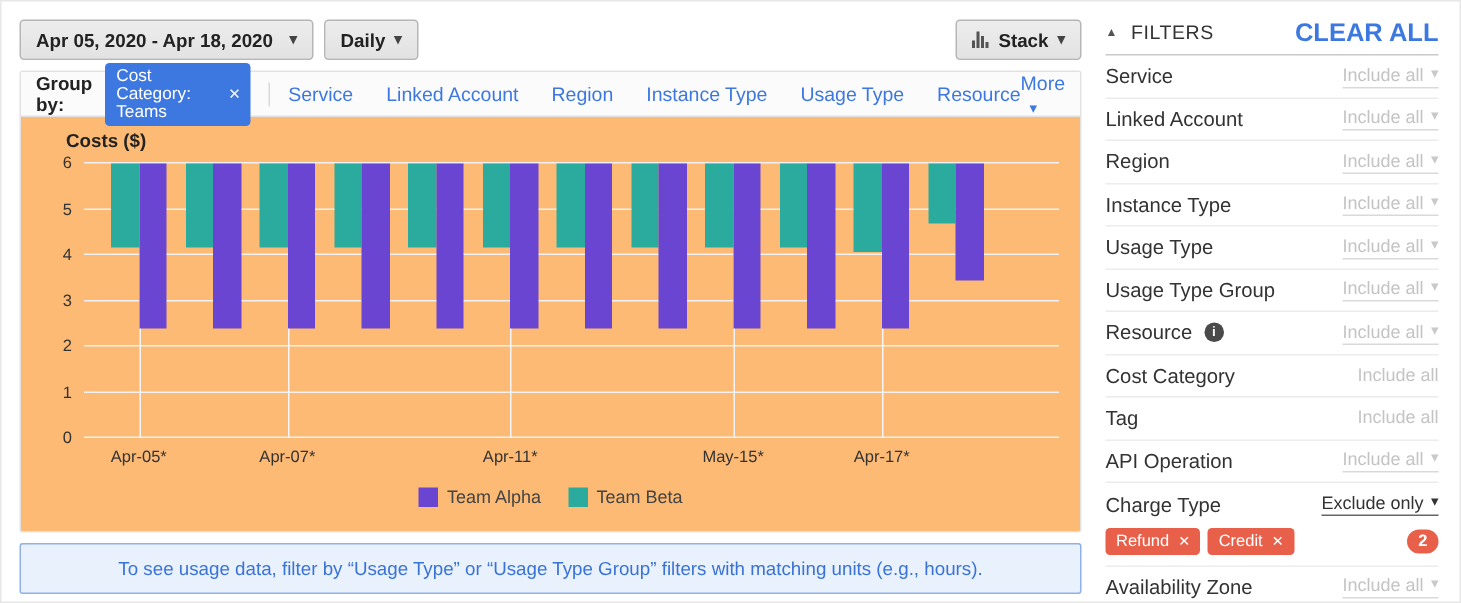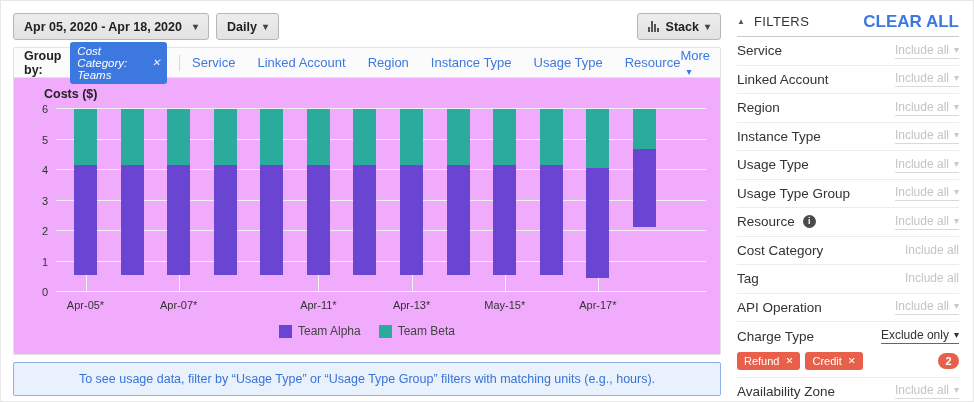--- a/index.html
+++ b/index.html
@@ -27,46 +27,46 @@
   .caret { font-size:10px; color:#444; margin-left:6px; line-height:1; }
   .date-btn { width:196px; justify-content:space-between; }
   .gran-btn { margin-left:7px; }
   .stack-btn { margin-left:auto; }
   .stack-icon { display:inline-flex; align-items:flex-end; height:11px; margin-right:6px; }
   .stack-icon i { display:inline-block; width:2px; background:#555; margin-right:1px; }
   .stack-icon i:nth-child(1){height:5px;} .stack-icon i:nth-child(2){height:11px;}
   .stack-icon i:nth-child(3){height:8px;} .stack-icon i:nth-child(4){height:4px;}
 
   
-  .card { margin-top:7px; border:1px solid #e2e2e2; border-radius:2px; background:#f0abfc; }
+  .card { margin-top:7px; border:1px solid #e2e2e2; border-radius:2px; background:#fdba74; }
   .groupby {
     display:flex; align-items:center; height:30px; padding:0 10px;
     background:#fbfbfb; border-bottom:1px solid #e2e2e2;
   }
   .gb-label { font-size:12.5px; font-weight:bold; color:#222; margin-right:8px; }
   .chip {
     display:inline-flex; align-items:center; background:#3d78e0; color:#fff;
-    border-radius:3px; font-size:11.5px; padding:3px 7px; cursor:pointer;font-style:italic;
+    border-radius:3px; font-size:11.5px; padding:3px 7px; cursor:pointer;
   }
   .chip .x { margin-left:7px; font-size:10px; opacity:.95; cursor:pointer; }
   .gb-divider { width:1px; height:16px; background:#d9d9d9; margin:0 12px; }
   .gb-links { display:flex; gap:22px; }
   .gb-link { font-size:13px; color:#3d78e0; cursor:pointer; white-space:nowrap; }
   .gb-more { margin-left:auto; font-size:13px; color:#3d78e0; cursor:pointer; }
   .gb-more .caret { color:#3d78e0; }
 
   .chart-region { padding:9px 8px 0 8px; }
   .chart-title { font-size:12.5px; color:#222; font-weight:bold; margin:0 0 8px 22px; }
   .plot { position:relative; height:183px; margin:0 6px 0 34px; }
   .hgrid { position:absolute; left:0; right:0; height:1px; background:#f1f1f1; }
   .ytick { position:absolute; left:-30px; width:22px; text-align:right; font-size:11px; color:#333; }
   .bars { position:absolute; top:0; bottom:0; left:18px; right:50px;
           display:flex; justify-content:space-between; }
-  .barwrap { position:relative; width:23px; height:100%;
-             display:flex; flex-direction:column; justify-content:flex-start; }
+  .barwrap { position:relative; width:37px; height:100%;
+             display:flex; flex-direction:row; justify-content:space-between; }
   .vgrid { position:absolute; left:50%; top:0; bottom:0; width:1px; background:#f5f5f5; }
   .seg { width:100%; position:relative; }
   .xlabel { position:absolute; bottom:-19px; left:50%; transform:translateX(-50%);
             font-size:11px; color:#333; white-space:nowrap; }
   .legend { display:flex; justify-content:center; gap:18px; margin:32px 0 0 0; padding-bottom:16px; }
   .legend-item { display:flex; align-items:center; font-size:12px; color:#444; }
   .swatch { width:13px; height:13px; margin-right:6px; display:inline-block; }
 
   
   .banner {
@@ -199,26 +199,20 @@
                 <div class="vgrid"></div>
                 <div class="seg" style="height: 55.815px; background: rgb(43, 171, 158);"></div>
                 <div class="seg" style="height: 110.41px; background: rgb(106, 69, 209);"></div>
                 <span class="xlabel">Apr-11*</span>
               </div>
               <div class="barwrap">
                 <div class="seg" style="height: 55.815px; background: rgb(43, 171, 158);"></div>
                 <div class="seg" style="height: 110.41px; background: rgb(106, 69, 209);"></div>
               </div>
               <div class="barwrap">
-                <div class="vgrid"></div>
-                <div class="seg" style="height: 55.815px; background: rgb(43, 171, 158);"></div>
-                <div class="seg" style="height: 110.41px; background: rgb(106, 69, 209);"></div>
-                <span class="xlabel">Apr-13*</span>
-              </div>
-              <div class="barwrap">
                 <div class="seg" style="height: 55.815px; background: rgb(43, 171, 158);"></div>
                 <div class="seg" style="height: 110.41px; background: rgb(106, 69, 209);"></div>
               </div>
               <div class="barwrap">
                 <div class="vgrid"></div>
                 <div class="seg" style="height: 55.815px; background: rgb(43, 171, 158);"></div>
                 <div class="seg" style="height: 110.41px; background: rgb(106, 69, 209);"></div>
                 <span class="xlabel">May-15*</span>
               </div>
               <div class="barwrap">

